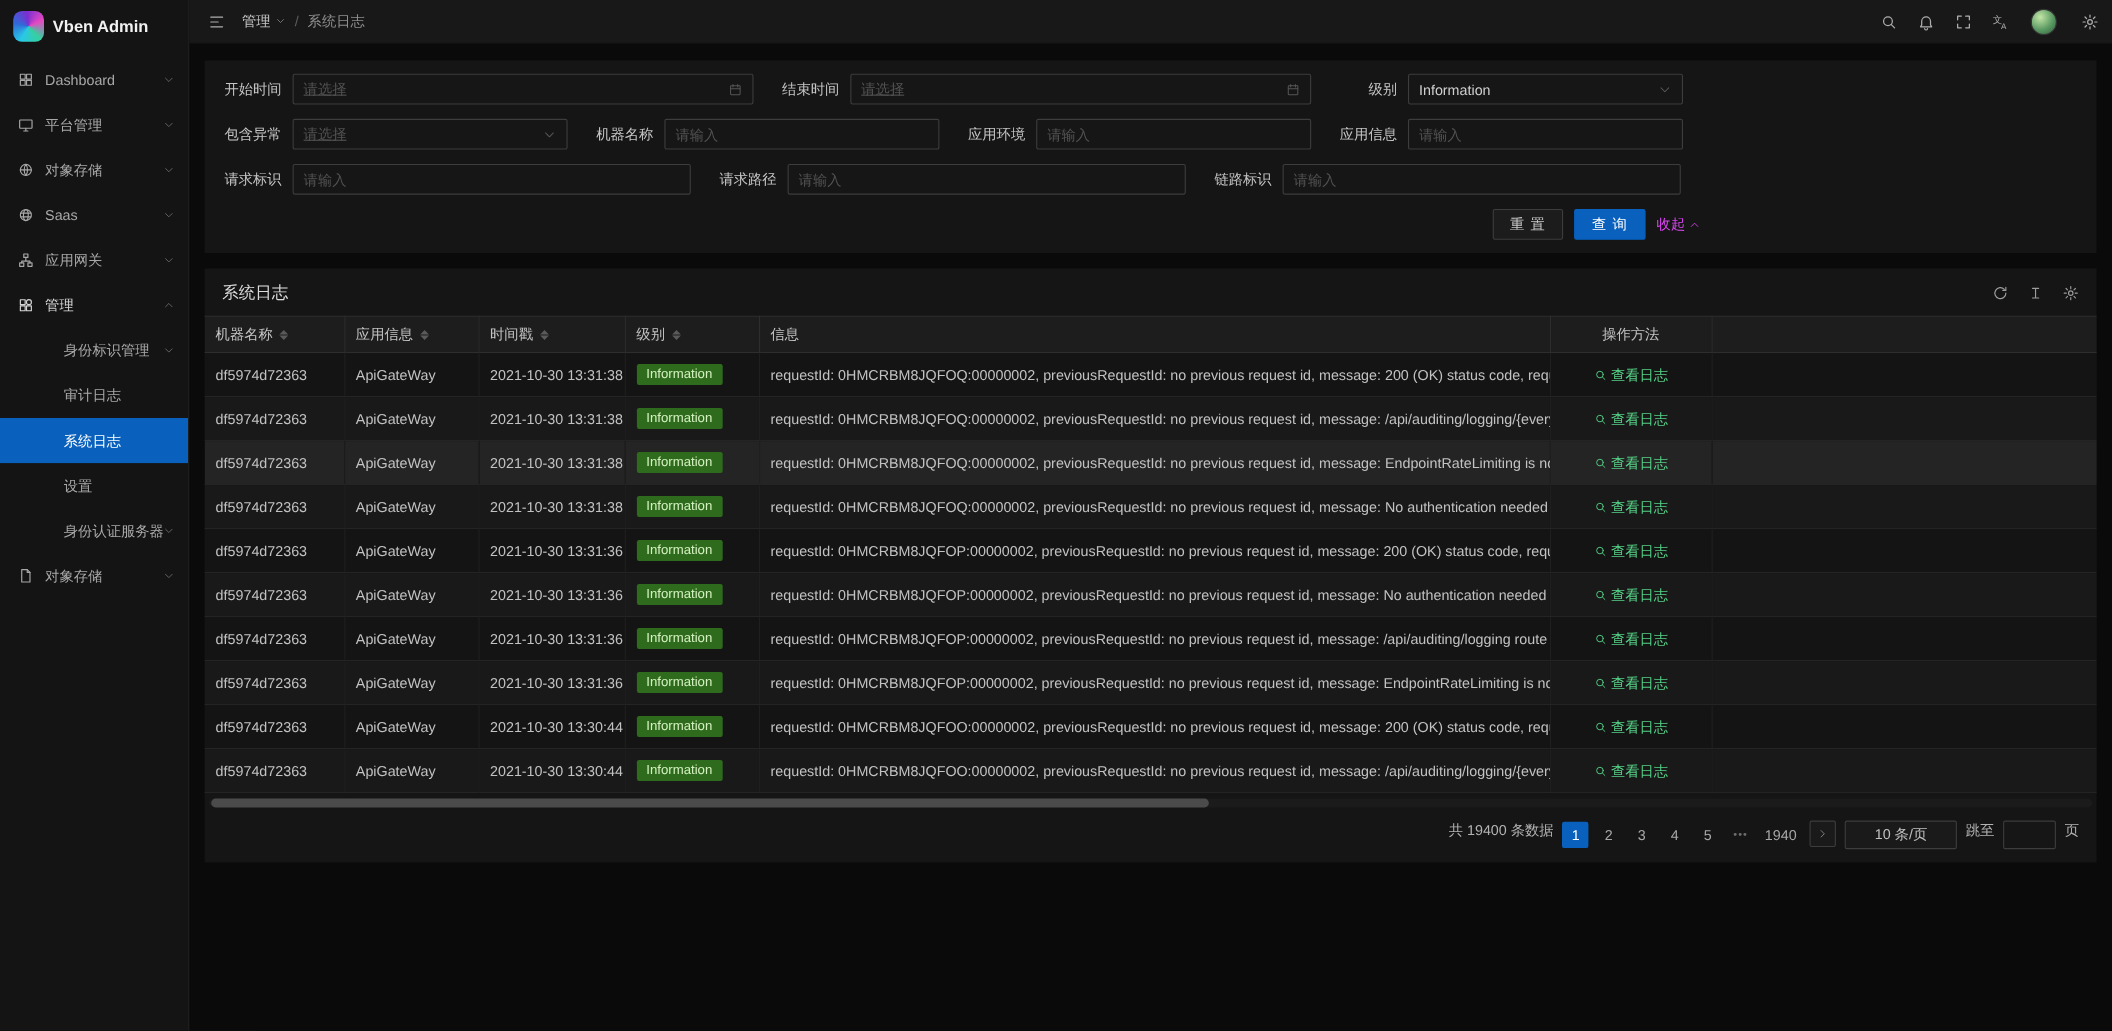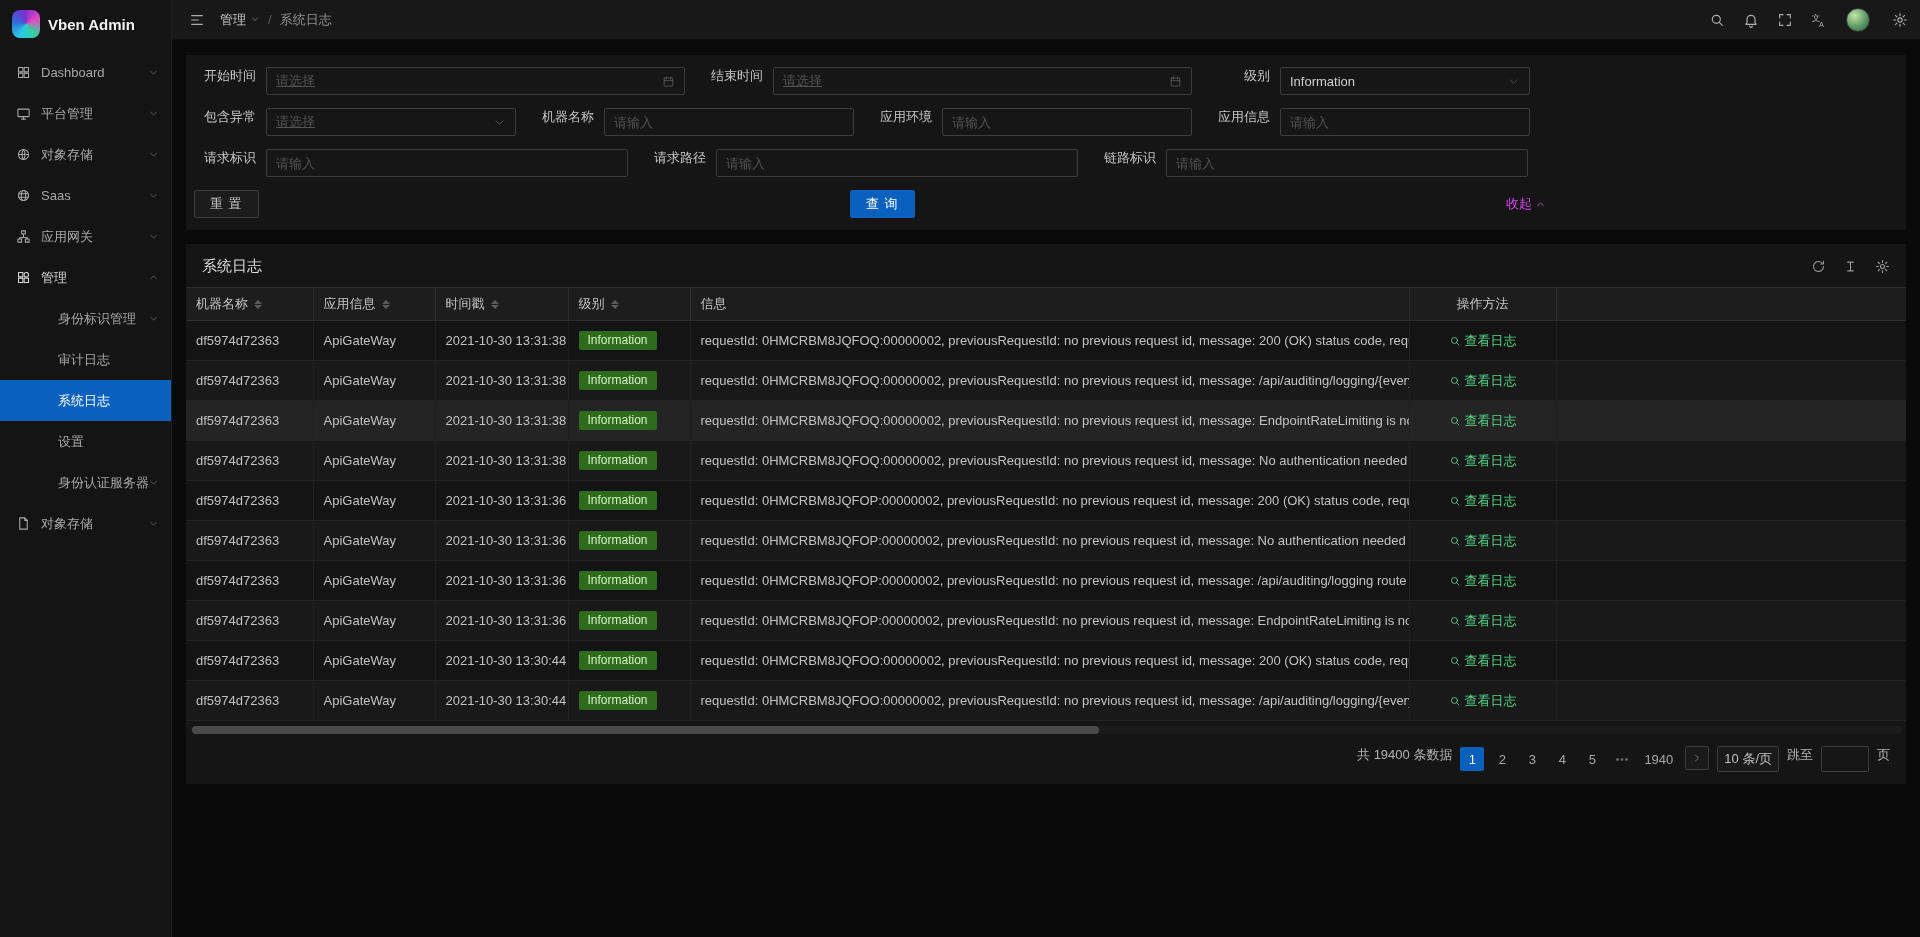--- a/index.html
+++ b/index.html
@@ -44,33 +44,33 @@
   .avatar { width:24px; height:24px; border-radius:50%;
     background:radial-gradient(circle at 35% 30%,#c3e6a6,#5b9a63 55%,#2e5c3a); border:1px solid #333; }
   .corner-gear { padding:0 12px; }
 
   
   .content { flex:1; padding:15px 14px; display:flex; flex-direction:column; gap:14px; overflow:hidden; }
 
   
   .filter-panel { background:#151515; padding:12px 16px 12px 8px; flex:none; }
   .f-row { display:flex; width:1352px; margin-bottom:13px; }
-  .field { display:flex; padding-right:16px; }
+  .field { display:flex; align-items:center; padding-right:16px; }
   .fw-1 { width:338px; } .fw-15 { width:507px; } .fw-3 { width:450px; }
   .f-label { width:72px; flex:none; text-align:right; padding-right:10px; color:#c6c6c6; white-space:nowrap; }
   .f-input { flex:1; height:28px; background:#161616; border:1px solid #3d3d3d; border-radius:2px;
     display:flex; align-items:center; padding:0 9px; cursor:pointer; }
   .f-input input { flex:1; min-width:0; background:transparent; border:none; outline:none; color:#c9c9c9;
     font:inherit; padding:0; }
   .f-input input::placeholder { color:#525252; }
   .f-placeholder { flex:1; color:#525252;text-decoration:underline; }
   .f-value { flex:1; color:#cfcfcf; }
   .suffix-icon { display:flex; color:#565656; }
   .suffix-icon svg { width:13px; height:13px; }
-  .f-actions { width:1352px; display:flex; justify-content:space-between; align-items:center; gap:10px; margin-top:4px; }
+  .f-actions { width:1352px; display:flex; justify-content:flex-end; align-items:center; gap:10px; margin-top:4px; }
   .btn { height:28px; padding:0 15px; border-radius:2px; font:inherit; cursor:pointer; display:flex; align-items:center; letter-spacing:1px; }
   .btn-default { background:#1c1c1c; border:1px solid #3d3d3d; color:#c9c9c9; }
   .btn-primary { background:#0960bd; border:1px solid #0960bd; color:#fff; }
   .link-collapse { color:#d946ef; display:flex; align-items:center; gap:3px; cursor:pointer; }
   .link-collapse svg { width:11px; height:11px; }
 
   
   .table-panel { background:#151515; flex:none; display:flex; flex-direction:column; padding-bottom:8px; }
   .tp-header { display:flex; align-items:center; padding:13px 16px 11px; }
   .tp-title { font-size:15px; color:#dcdcdc; }
@@ -103,21 +103,21 @@
 
   .pager { display:flex; justify-content:flex-end; gap:8px; padding:12px 16px 4px; color:#b3b3b3; }
   .pages { display:flex; align-items:center; gap:6px; }
   .page-item { min-width:24px; height:24px; padding:0 4px; display:flex; align-items:center; justify-content:center;
     border-radius:2px; cursor:pointer; color:#a8a8a8; }
   .page-item.active { background:#0960bd; color:#fff; }
   .page-item.ellipsis { color:#6d6d6d; cursor:default; letter-spacing:1px; font-size:10px; }
   .page-next { width:24px; height:24px; border:1px solid #3d3d3d; background:#1a1a1a; border-radius:2px;
     display:flex; align-items:center; justify-content:center; color:#9f9f9f; cursor:pointer; }
   .page-next svg { width:10px; height:10px; }
-  .size-select { height:26px; border:1px solid #3d3d3d; background:#1a1a1a; border-radius:2px; padding:0 6px;
+  .size-select { height:26px; border:1px solid #3d3d3d; background:#1a1a1a; border-radius:2px; padding:0 26px;
     display:flex; align-items:center; color:#c0c0c0; cursor:pointer; }
   .jump-input { width:48px; height:26px; border:1px solid #3d3d3d; background:#161616; border-radius:2px;
     color:#cfcfcf; font:inherit; padding:0 6px; outline:none; }
 </style>
 </head>
 <body>
 
 <div class="app">
 
   <aside class="sidebar">

